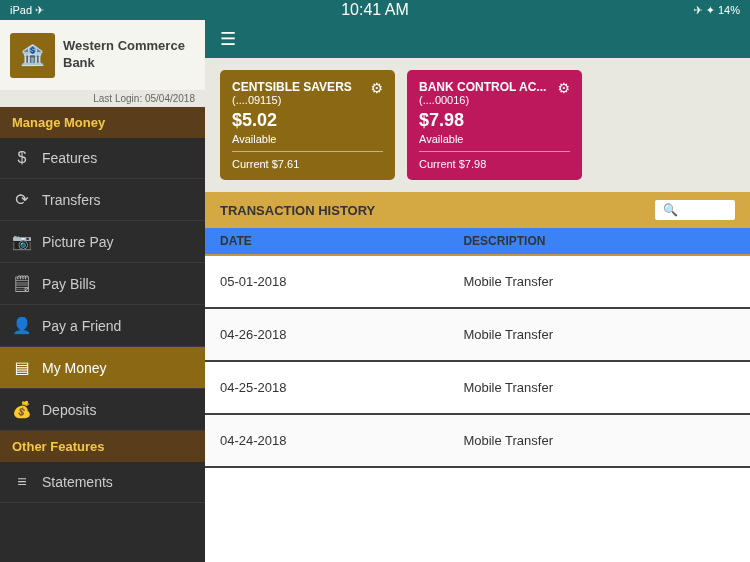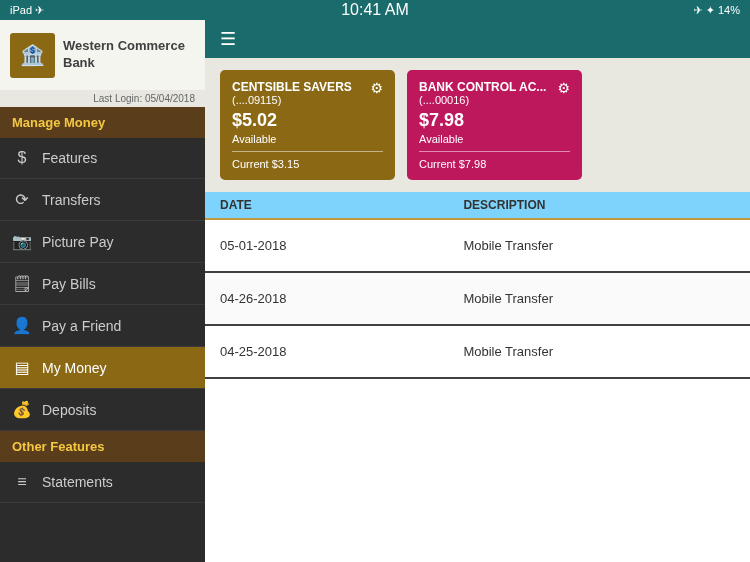--- a/index.html
+++ b/index.html
@@ -139,21 +139,21 @@
     .search-box {
       background: white;
       border: none;
       padding: 3px 8px;
       font-size: 12px;
       width: 80px;
       border-radius: 2px;
     }
     .history-table { width: 100%; border-collapse: collapse; }
     .history-table thead tr {
-      background: #7dd3fc;
+      background: #3b82f6;
       border-bottom: 2px solid #c4983a;
     }
     .history-table th {
       padding: 6px 15px;
       font-size: 12px;
       font-weight: bold;
       color: #333;
       text-align: left;
     }
     .history-table td {
@@ -235,58 +235,66 @@
         <div class="account-card-header">
           <div>
             <div class="account-name">CENTSIBLE SAVERS</div>
             <div class="account-number">(....09115)</div>
           </div>
           <span class="gear-icon">⚙</span>
         </div>
         <div class="account-amount">$5.02</div>
         <div class="account-available">Available</div>
         <hr class="account-divider">
-        <div class="account-current">Current $3.15</div>
+        <div class="account-current">Current $7.61</div>
       </div>
 
       <div class="account-card secondary">
         <div class="account-card-header">
           <div>
             <div class="account-name">BANK CONTROL AC...</div>
             <div class="account-number">(....00016)</div>
           </div>
           <span class="gear-icon">⚙</span>
         </div>
         <div class="account-amount">$7.98</div>
         <div class="account-available">Available</div>
         <hr class="account-divider">
         <div class="account-current">Current $7.98</div>
       </div>
     </div>
 
 
     <div class="history-area">
+      <div class="history-header">
+        <span>TRANSACTION HISTORY</span>
+        <input class="search-box" type="text" placeholder="🔍" style="">
+      </div>
       <table class="history-table">
         <thead>
           <tr>
             <th>DATE</th>
             <th>DESCRIPTION</th>
           </tr>
         </thead>
         <tbody id="history-tbody">
         <tr>
               <td>05-01-2018</td>
               <td>Mobile Transfer</td>
             </tr>
             <tr>
               <td>04-26-2018</td>
               <td>Mobile Transfer</td>
             </tr>
             <tr>
               <td>04-25-2018</td>
               <td>Mobile Transfer</td>
             </tr>
+            <tr>
+              <td>04-24-2018</td>
+              <td>Mobile Transfer</td>
+            </tr>
           </tbody>
       </table>
     </div>
 
   </div>
 </div>
 
 </body></html>

